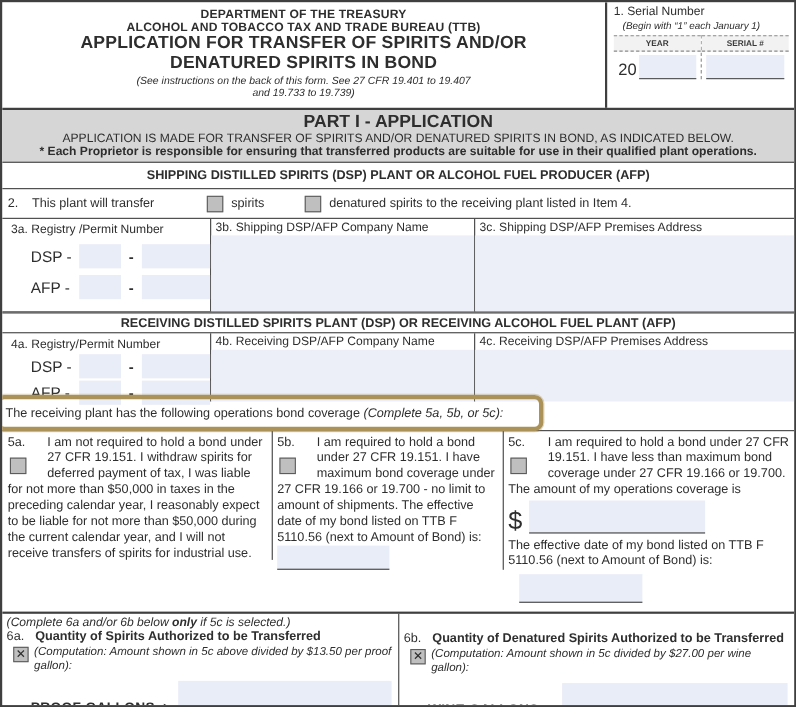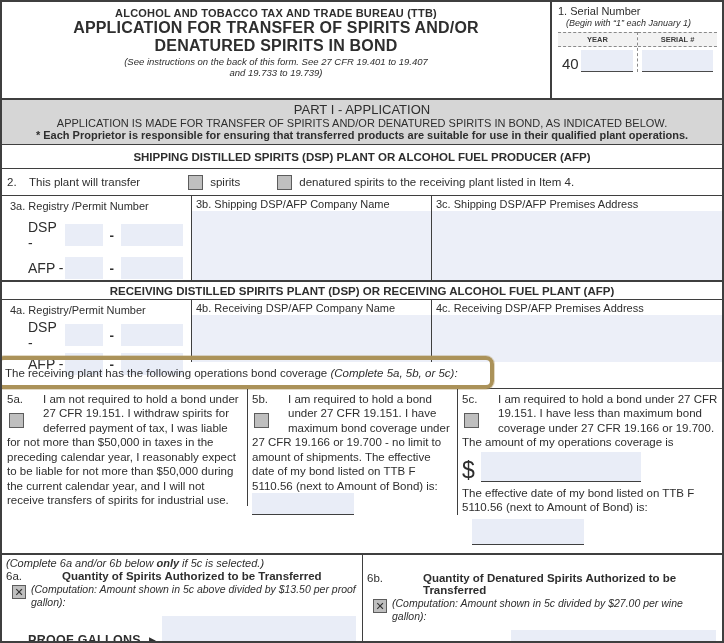--- a/index.html
+++ b/index.html
@@ -37,21 +37,21 @@
   .mini-input {
     width: 100%; height: 22px; background: #e9edf7;
     border: none; border-bottom: 1.5px solid #4a4a4a; font-size: 13px;
   }
   
   .part1 {
     background: #d6d6d6; text-align: center;
     border-top: 2px solid #3f3f3f; border-bottom: 1px solid #3f3f3f;
     padding: 2px 4px 3px 4px;
   }
-  .part1-title { font-size: 13px; font-weight: normal; }
+  .part1-title { font-size: 16px; font-weight: bold; }
   .part1-line1 { font-size: 11px; }
   .part1-line2 { font-size: 11px; font-weight: bold; }
   
   .section-head {
     text-align: center; font-weight: bold; font-size: 11.5px;
     padding: 6px 2px 5px 2px; border-bottom: 1px solid #3f3f3f;
   }
   .section-head.receiving { border-top: 1px solid #3f3f3f; padding: 3px 2px 2px 2px; }
   
   .item2 { display: flex; align-items: center; height: 27px; border-bottom: 1px solid #3f3f3f; font-size: 11.5px; padding-left: 5px; }
@@ -63,21 +63,21 @@
     cursor: pointer; flex-shrink: 0;
   }
   .checkbox.small { width: 14px; height: 14px; }
   .item2 .checkbox { margin-left: 48px; }
   .item2 .cb2 { margin-left: 37px; }
   .item2 .cb-label { margin-left: 7px; }
   
   .reg-row { display: flex; }
   .reg-row.row3 { height: 85px; border-bottom: 1px solid #3f3f3f; }
   .reg-row.row4 { height: 62px; justify-content: flex-end; }
-  .reg-col-a { width: 190px; border-right: 1px solid #3f3f3f; padding: 2px 8px 0 4px; }
+  .reg-col-a { width: 190px; border-right: 1px solid #3f3f3f; padding: 2px 0 0 4px; }
   .reg-col-b { width: 240px; border-right: 1px solid #3f3f3f; display: flex; flex-direction: column; }
   .reg-col-c { flex: 1; display: flex; flex-direction: column; }
   .col-label { font-size: 11px; padding: 2px 4px 1px 4px; white-space: nowrap; }
   .area-field { flex: 1; background: #eceff8; border: none; resize: none; font-size: 12px; font-family: inherit; padding: 2px 4px; }
   .reg-line { display: flex; align-items: center; margin: 6px 0 0 22px; }
   .row4 .reg-line { margin-top: 2px; }
   .reg-line .code { font-size: 14px; font-weight: normal; width: 44px; }
   .reg-line .dash { font-size: 13.5px; font-weight: bold; margin: 0 7px; }
   .reg-input-s { width: 38px; height: 22px; background: #e9edf7; border: none; font-size: 12px; }
   .reg-input-l { width: 62px; height: 22px; background: #e9edf7; border: none; font-size: 12px; }
@@ -111,50 +111,51 @@
   .inp-5c-date { width: 112px; height: 26px; margin: 4px 0 0 10px; }
   
   .footer { position: relative; display: flex; border-top: 2px solid #3f3f3f; height: 116px; }
   .f-col { padding: 2px 6px 0 4px; }
   .f-col-a { width: 360px; }
   .f-col-b { flex: 1; border-left: 1px solid #3f3f3f; padding-top: 17px; }
   .f-note { font-size: 11px; font-style: italic; margin-bottom: 1px; }
   .f-note b { font-weight: bold; }
   .f-title-line { display: flex; font-size: 11.5px; }
   .f-title-line .num { width: 26px; flex-shrink: 0; }
-  .f-title-line .title { font-weight: bold; margin-left: 30px; }
+  .f-title-line .title { font-weight: bold; }
   .f-comp-line { display: flex; margin-top: 1px; }
   .f-comp-line .checkbox { margin: 2px 5px 0 6px; }
   .f-comp { font-size: 10.5px; font-style: italic; line-height: 1.2; flex: 1; }
   .unit-row { display: flex; align-items: flex-end; margin-top: 8px; padding-left: 22px; }
   .unit-label { font-size: 12.5px; font-weight: bold; letter-spacing: .3px; }
   .arrow { font-size: 9px; margin: 0 6px 2px 8px; }
   .big-input { flex: 1; height: 34px; background: #e9edf7; border: none; font-size: 13px; margin-bottom: -3px; }
 </style>
 </head>
 <body>
 
 <div class="form">
 
   <div class="header-row">
     <div class="header-left">
+      <div class="h-dept">DEPARTMENT OF THE TREASURY</div>
       <div class="h-bureau">ALCOHOL AND TOBACCO TAX AND TRADE BUREAU (TTB)</div>
       <div class="h-title">APPLICATION FOR TRANSFER OF SPIRITS AND/OR</div>
       <div class="h-title">DENATURED SPIRITS IN BOND</div>
       <div class="h-instr">(See instructions on the back of this form.  See 27 CFR 19.401 to 19.407</div>
       <div class="h-instr">and 19.733 to 19.739)</div>
     </div>
     <div class="serial-box">
       <div class="serial-label">1. Serial Number</div>
       <div class="serial-hint">(Begin  with “1” each January 1)</div>
       <div class="serial-table">
         <div class="serial-col serial-col-year">
           <div class="serial-head">YEAR</div>
           <div class="serial-cell">
-            <span class="year-prefix">40</span>
+            <span class="year-prefix">20</span>
             <input class="mini-input" value="" style="">
           </div>
         </div>
         <div class="serial-col">
           <div class="serial-head">SERIAL #</div>
           <div class="serial-cell">
             <input class="mini-input" value="" style="">
           </div>
         </div>
       </div>

